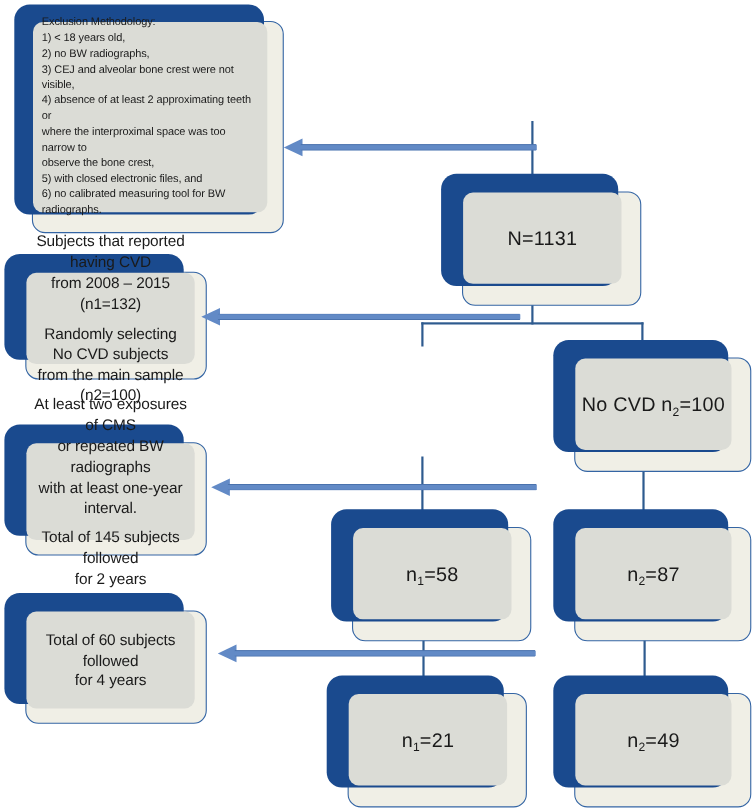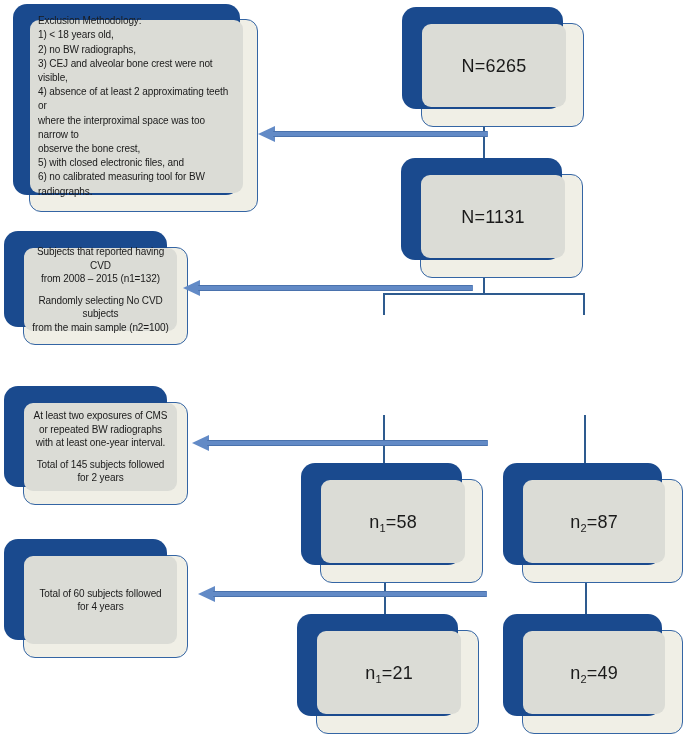--- a/index.html
+++ b/index.html
@@ -62,21 +62,21 @@
   .note .panel{inset:0 10px 13px 0;}
   .note1 .panel{inset:0 14px 18px 0;}
   
   .stat{
     font-size:18px;line-height:1;letter-spacing:0.2px;
     white-space:nowrap;
   }
   .stat sub{font-size:11px;vertical-align:-4px;line-height:0;}
   .note-text{
     white-space:pre-line;text-align:center;
-    font-size:10px;line-height:1.35;letter-spacing:-0.1px;
+    font-size:14px;line-height:1.35;letter-spacing:-0.1px;
     margin:4px 6px;
   }
   .note1 .note-text{
     text-align:left;font-size:10px;line-height:1.42;
     margin:0;padding:0 10px 0 8px;
   }
 </style>
 </head>
 <body>
 
@@ -125,33 +125,33 @@
     </div>
   </div>
 
   <div class="card note" style="left:23px;top:555px;width:165px;height:103px">
     <div class="panel">
       <div class="note-text">Total of 60 subjects followed
 for 4 years</div>
     </div>
   </div>
 
-  <div class="card" style="left:421px;top:23px;width:163px;height:104px">
-    <div class="panel">
-      <span class="stat">N=6265</span>
-    </div>
-  </div>
 
   <div class="card" style="left:420px;top:174px;width:163px;height:104px">
     <div class="panel">
       <span class="stat">N=1131</span>
     </div>
   </div>
 
 
+  <div class="card" style="left:522px;top:325px;width:161px;height:104px">
+    <div class="panel">
+      <span class="stat"><span>No CVD n</span><sub>2</sub><span>=100</span></span>
+    </div>
+  </div>
 
   <div class="card" style="left:320px;top:479px;width:163px;height:104px">
     <div class="panel">
       <span class="stat"><span>n</span><sub>1</sub><span>=58</span></span>
     </div>
   </div>
 
   <div class="card" style="left:522px;top:479px;width:161px;height:104px">
     <div class="panel">
       <span class="stat"><span>n</span><sub>2</sub><span>=87</span></span>

